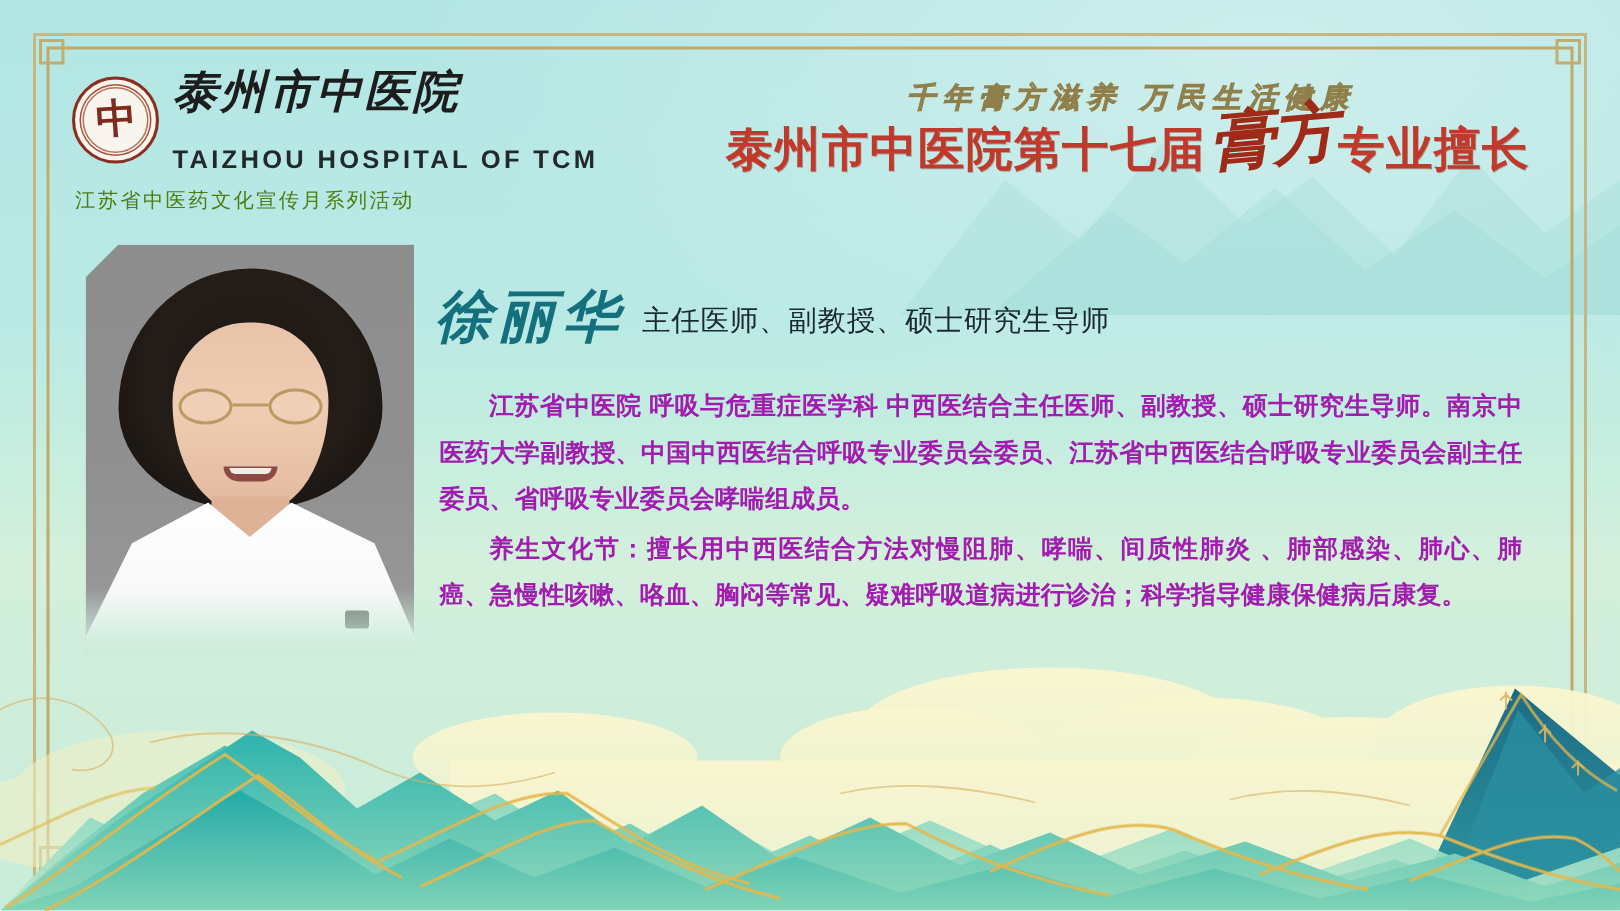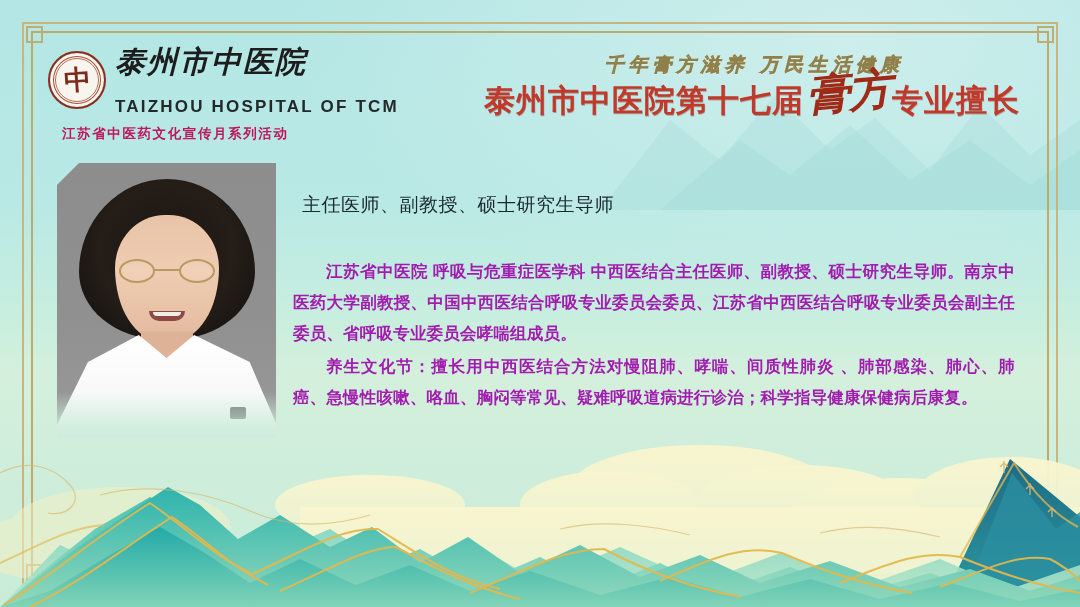--- a/index.html
+++ b/index.html
@@ -61,22 +61,22 @@
   .cn-name{
     font-family:"DejaVu Serif","Liberation Serif",serif;
     font-size:30px; font-weight:700; color:#1d1d1d; letter-spacing:2px;
     line-height:1.05; font-style:italic;
   }
   .en-name{
     font-size:17px; font-weight:700; color:#23282b; letter-spacing:2.2px;
     white-space:nowrap;
   }
   .brand-sub{
-    margin-top:8px; margin-left:14px;
-    font-size:13.5px; color:#be185d; letter-spacing:1.6px; font-weight:700;
+    margin-top:8px; margin-left:2px;
+    font-size:13.5px; color:#4d7c0f; letter-spacing:1.6px; font-weight:400;
   }
 
   
   .festival{ position:absolute; right:60px; top:52px; text-align:right; }
   .fest-top{
     font-family:"DejaVu Serif","Liberation Serif",serif;
     font-size:19px; font-weight:700; font-style:italic;
     color:#d9c98a; letter-spacing:5px;
     -webkit-text-stroke:0.6px #8f7f4a;
     text-shadow:0 1px 0 rgba(255,255,255,.45);
@@ -242,20 +242,21 @@
     </div>
     <div class="mouth"></div>
     <div class="neck"></div>
     <div class="inner-top"></div>
     <div class="coat"></div>
     <div class="badge"></div>
   </div>
   <div class="photo-fade"></div>
 
   <div class="doc-head">
+    <div class="doc-name">徐丽华</div>
     <div class="doc-title">主任医师、副教授、硕士研究生导师</div>
   </div>
 
   <div class="bio">
     <p>江苏省中医院  呼吸与危重症医学科  中西医结合主任医师、副教授、硕士研究生导师。南京中医药大学副教授、中国中西医结合呼吸专业委员会委员、江苏省中西医结合呼吸专业委员会副主任委员、省呼吸专业委员会哮喘组成员。</p>
     <p>养生文化节：擅长用中西医结合方法对慢阻肺、哮喘、间质性肺炎 、肺部感染、肺心、肺癌、急慢性咳嗽、咯血、胸闷等常见、疑难呼吸道病进行诊治；科学指导健康保健病后康复。</p>
   </div>
 
   <svg class="landscape" viewBox="0 0 1080 230" preserveAspectRatio="none">
     <defs>

